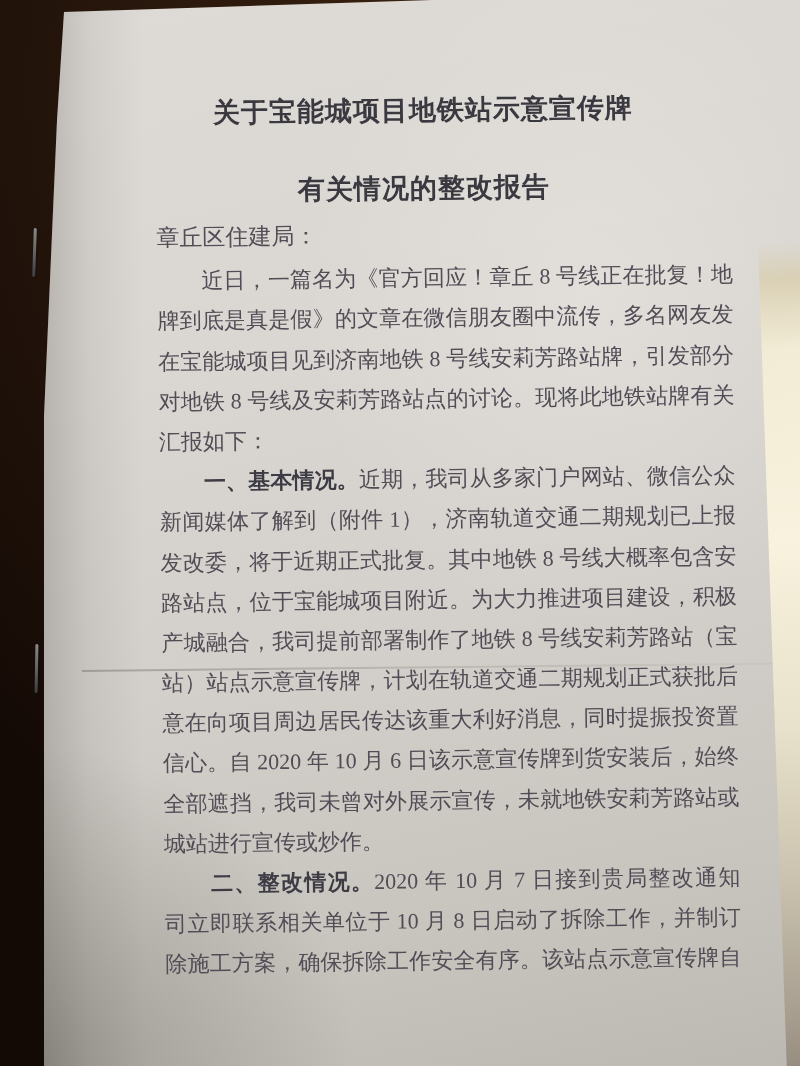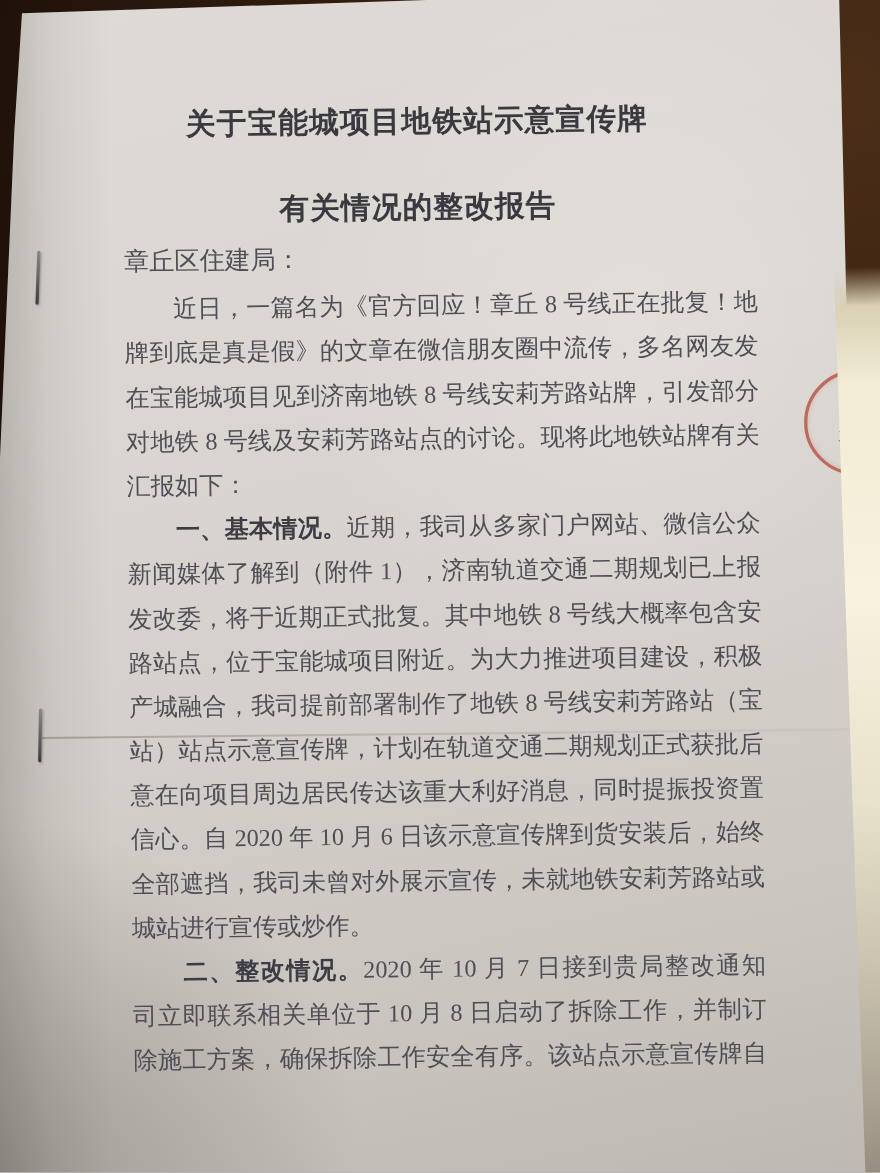--- a/index.html
+++ b/index.html
@@ -4,21 +4,21 @@
 <style>
   html,body{margin:0;padding:0;}
   body{width:800px;height:1066px;overflow:hidden;
        font-family:"Liberation Serif","DejaVu Serif",serif;}
   .frame{position:relative;width:800px;height:1066px;overflow:hidden;
     background:
       radial-gradient(130% 90% at 96% 8%, #4c2e18 0%, #36200f 38%, #20120a 75%, #140a05 100%);}
   
   .paper{position:absolute;inset:0;
     clip-path:polygon(20px 12px,388px 0px,430px -40px,762px -40px,770px 300px,782px 520px,796px 1100px,-60px 1100px,-2px 462px,13px 120px);
-    background:linear-gradient(168deg,#dedad5 0%,#dad6d1 32%,#d3cfca 58%,#c8c4be 82%,#bcb8b2 100%);}
+    background:linear-gradient(168deg,#dedad5 0%,#dad6d1 32%,#d3cfca 58%,#c8c4be 82%,#bcb8b2 100%);margin-left:44px;}
   .paper::before{content:"";position:absolute;inset:0;pointer-events:none;
     background:radial-gradient(55% 45% at 72% 28%, rgba(255,255,255,0.22), rgba(255,255,255,0) 70%);}
   .paper::after{content:"";position:absolute;inset:0;pointer-events:none;
     background:
       linear-gradient(90deg, rgba(45,40,34,0.20), rgba(45,40,34,0.07) 45px, rgba(45,40,34,0) 100px),
       radial-gradient(55% 40% at 0% 100%, rgba(55,50,44,0.28), rgba(55,50,44,0) 75%);}
   
   .stack-edge{position:absolute;top:242px;right:-8px;width:50px;height:880px;
     transform:rotate(-2deg);transform-origin:top right;z-index:6;
     background:linear-gradient(to bottom, rgba(40,24,12,0) 0%, #d9d0b5 4%, #f2ebd5 12%, #f8f2de 34%, #e8e1cb 55%, #cbc3af 72%, #a69d8f 88%, #857c70 100%);

